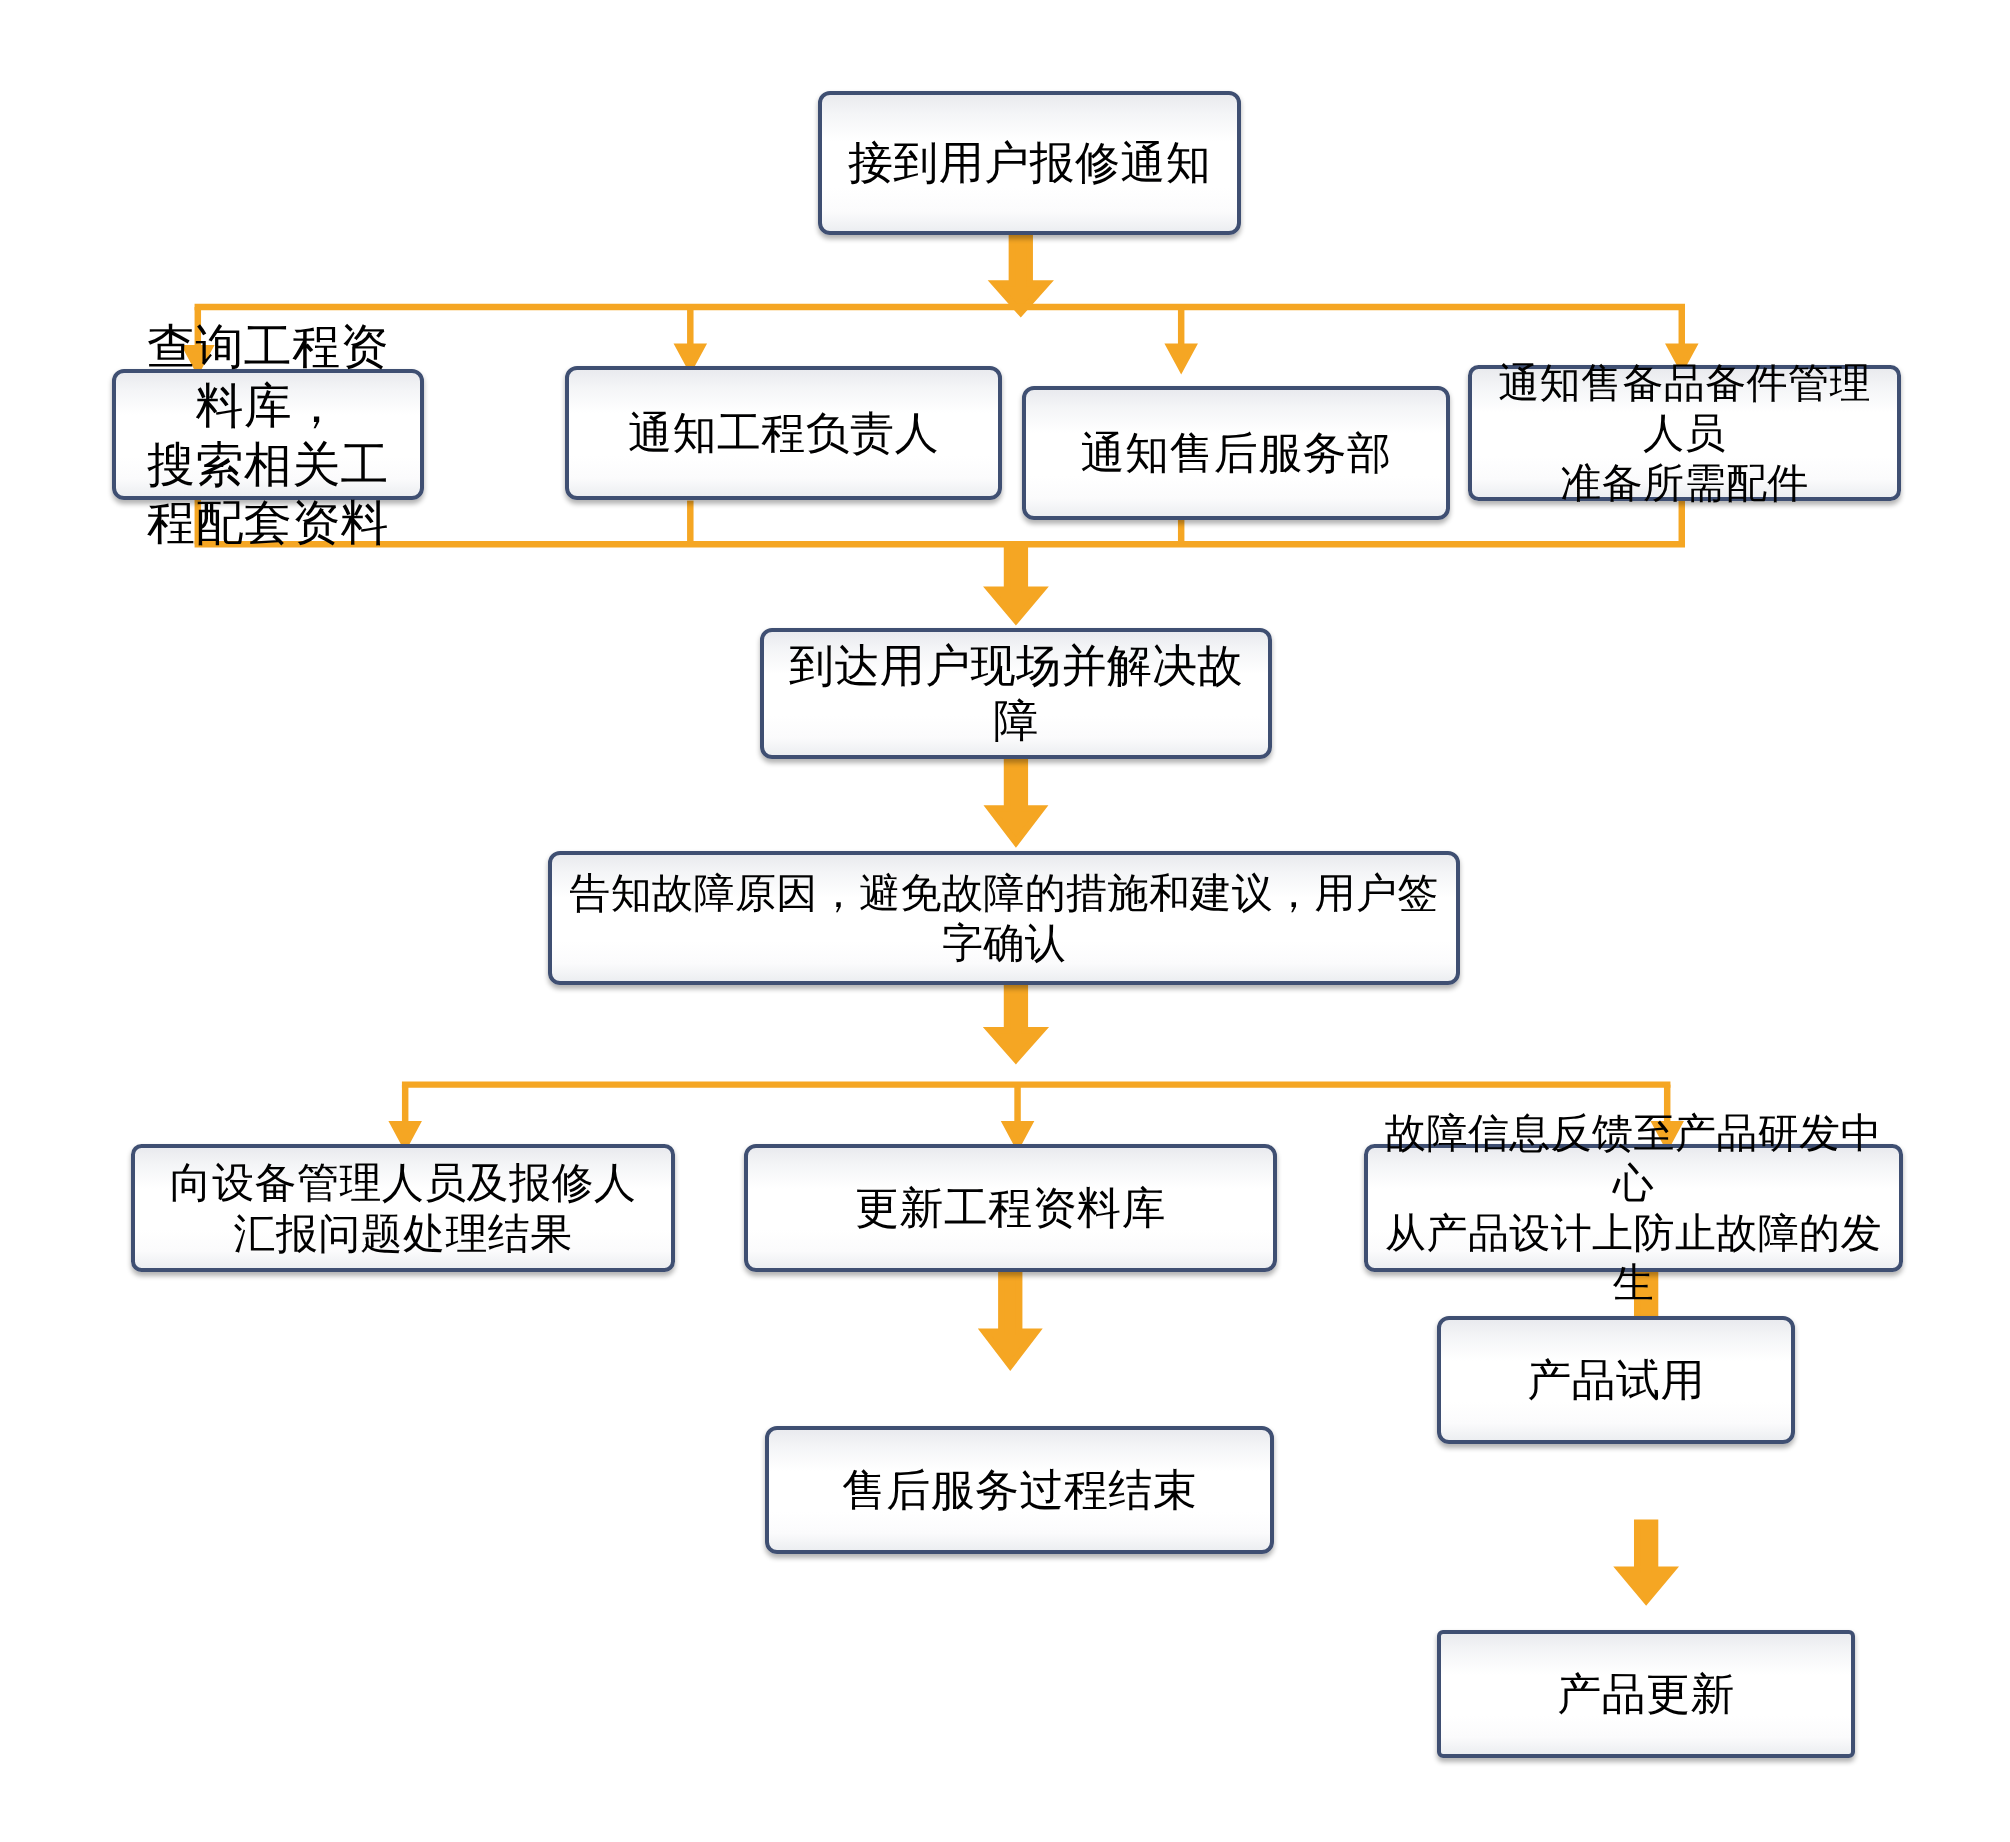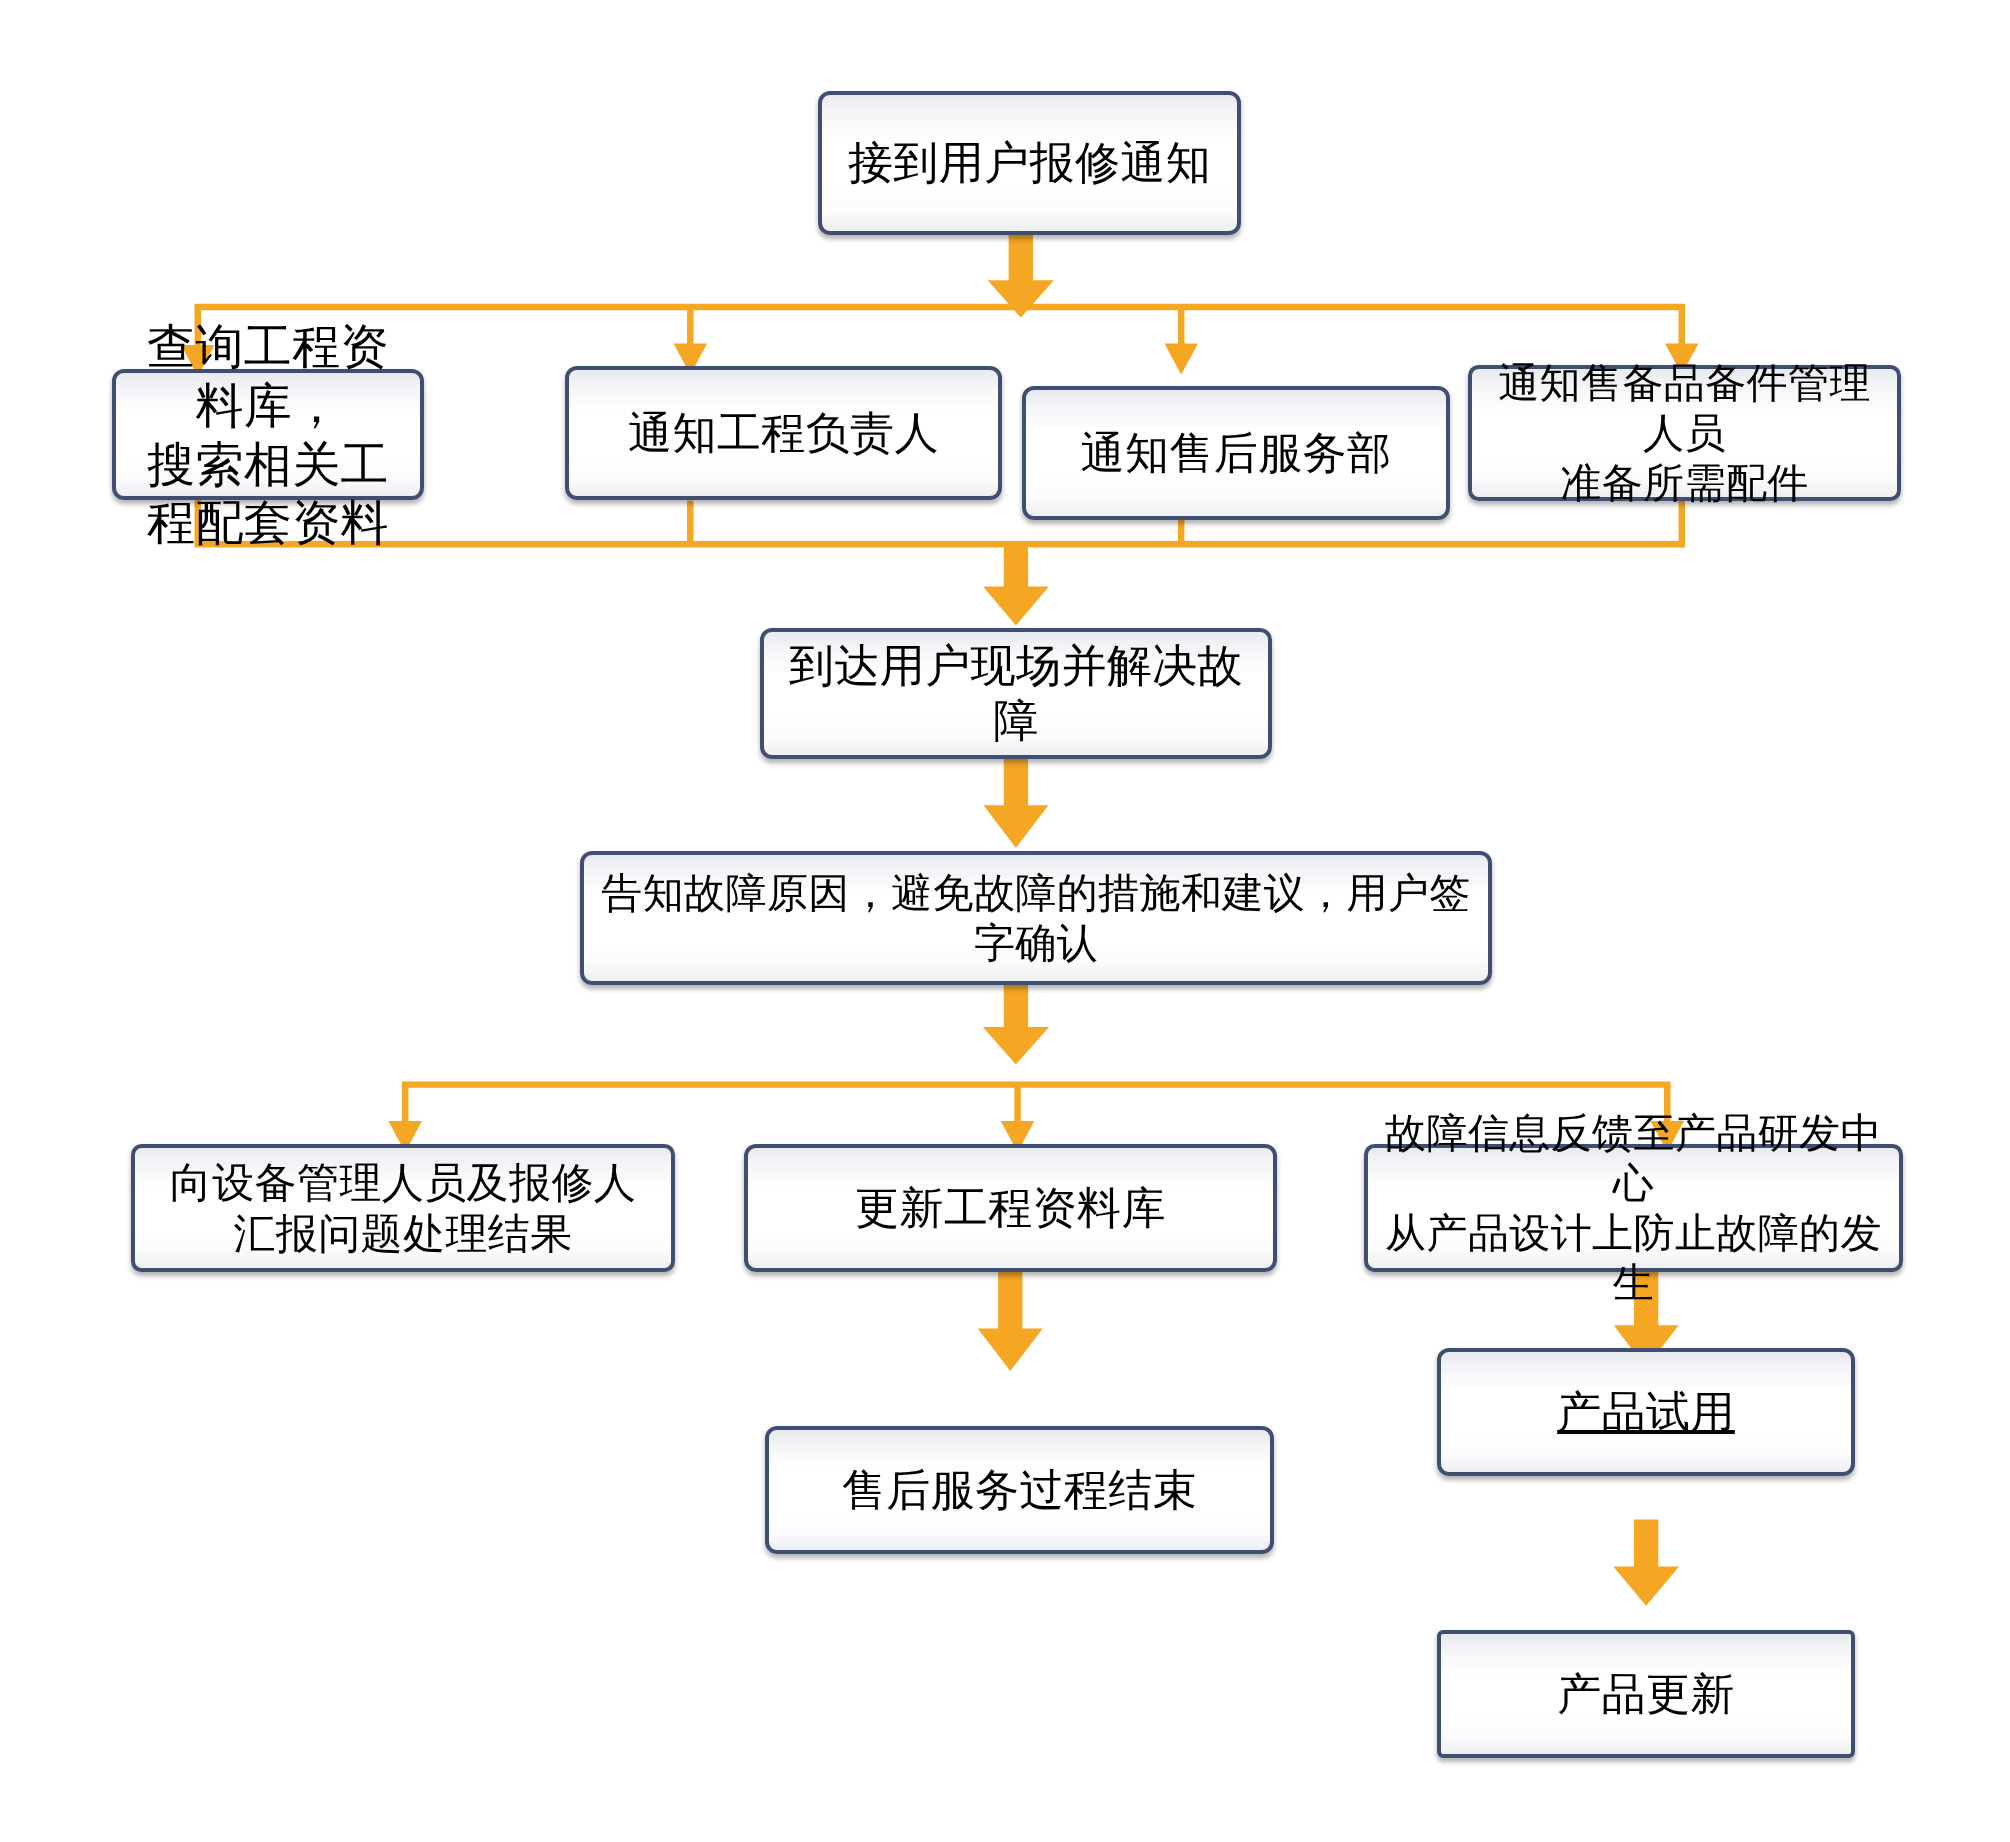--- a/index.html
+++ b/index.html
@@ -106,30 +106,30 @@
 
   <div class="node" style="left:565px; top:366px; width:437px; height:134px; font-size:44px;">通知工程负责人</div>
 
   <div class="node" style="left:1022px; top:386px; width:428px; height:134px; font-size:44px;">通知售后服务部</div>
 
   <div class="node sharp" style="left:1468px; top:365px; width:433px; height:136px; font-size:41px;">通知售备品备件管理人员
 准备所需配件</div>
 
   <div class="node" style="left:760px; top:628px; width:512px; height:131px; font-size:45px;">到达用户现场并解决故障</div>
 
-  <div class="node" style="left:580px; top:851px; width:912px; height:134px; font-size:41px;">告知故障原因，避免故障的措施和建议，用户签字确认</div>
+  <div class="node" style="left:548px; top:851px; width:912px; height:134px; font-size:41px;">告知故障原因，避免故障的措施和建议，用户签字确认</div>
 
   <div class="node sharp" style="left:131px; top:1144px; width:544px; height:128px; font-size:42px;">向设备管理人员及报修人
 汇报问题处理结果</div>
 
   <div class="node" style="left:744px; top:1144px; width:533px; height:128px; font-size:44px;">更新工程资料库</div>
 
   <div class="node sharp" style="left:1364px; top:1144px; width:539px; height:128px; font-size:41px;">故障信息反馈至产品研发中心
 从产品设计上防止故障的发生</div>
 
   <div class="node" style="left:765px; top:1395px; width:509px; height:128px; font-size:44px;margin-top:31px;">售后服务过程结束</div>
 
-  <div class="node" style="left:1437px; top:1348px; width:418px; height:128px; font-size:44px;text-decoration:underline;">产品试用</div>
+  <div class="node" style="left:1437px; top:1316px; width:358px; height:128px; font-size:44px;">产品试用</div>
 
   <div class="node" style="left:1437px; top:1630px; width:418px; height:128px; font-size:44px;border-radius:6px;">产品更新</div>
 
 </div>
 
 
 </body></html>

